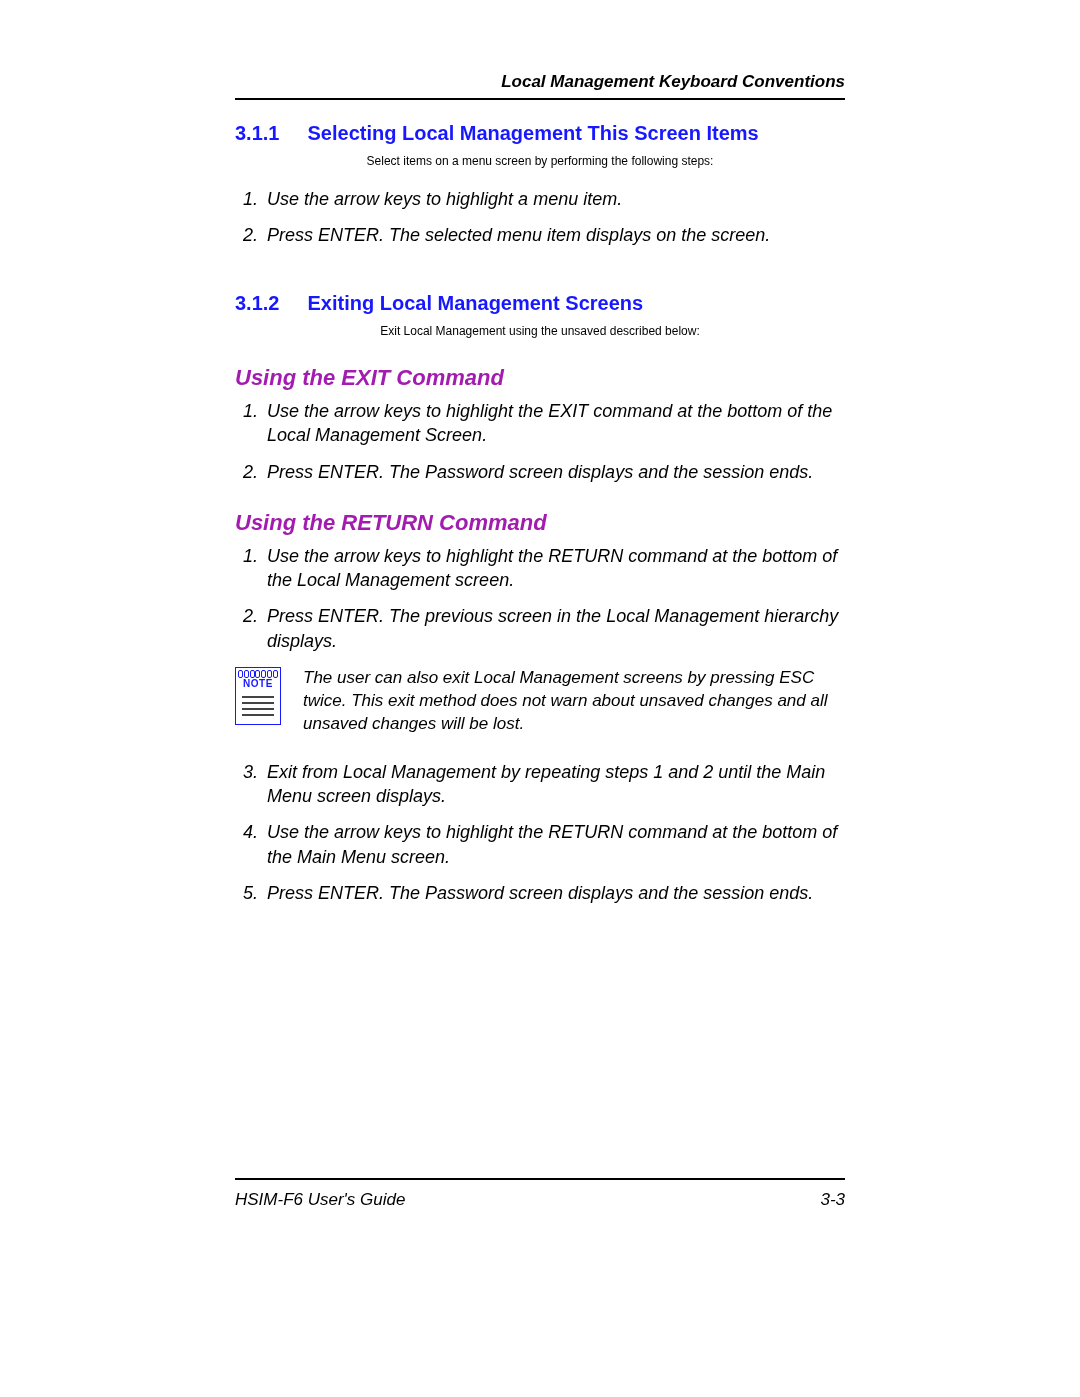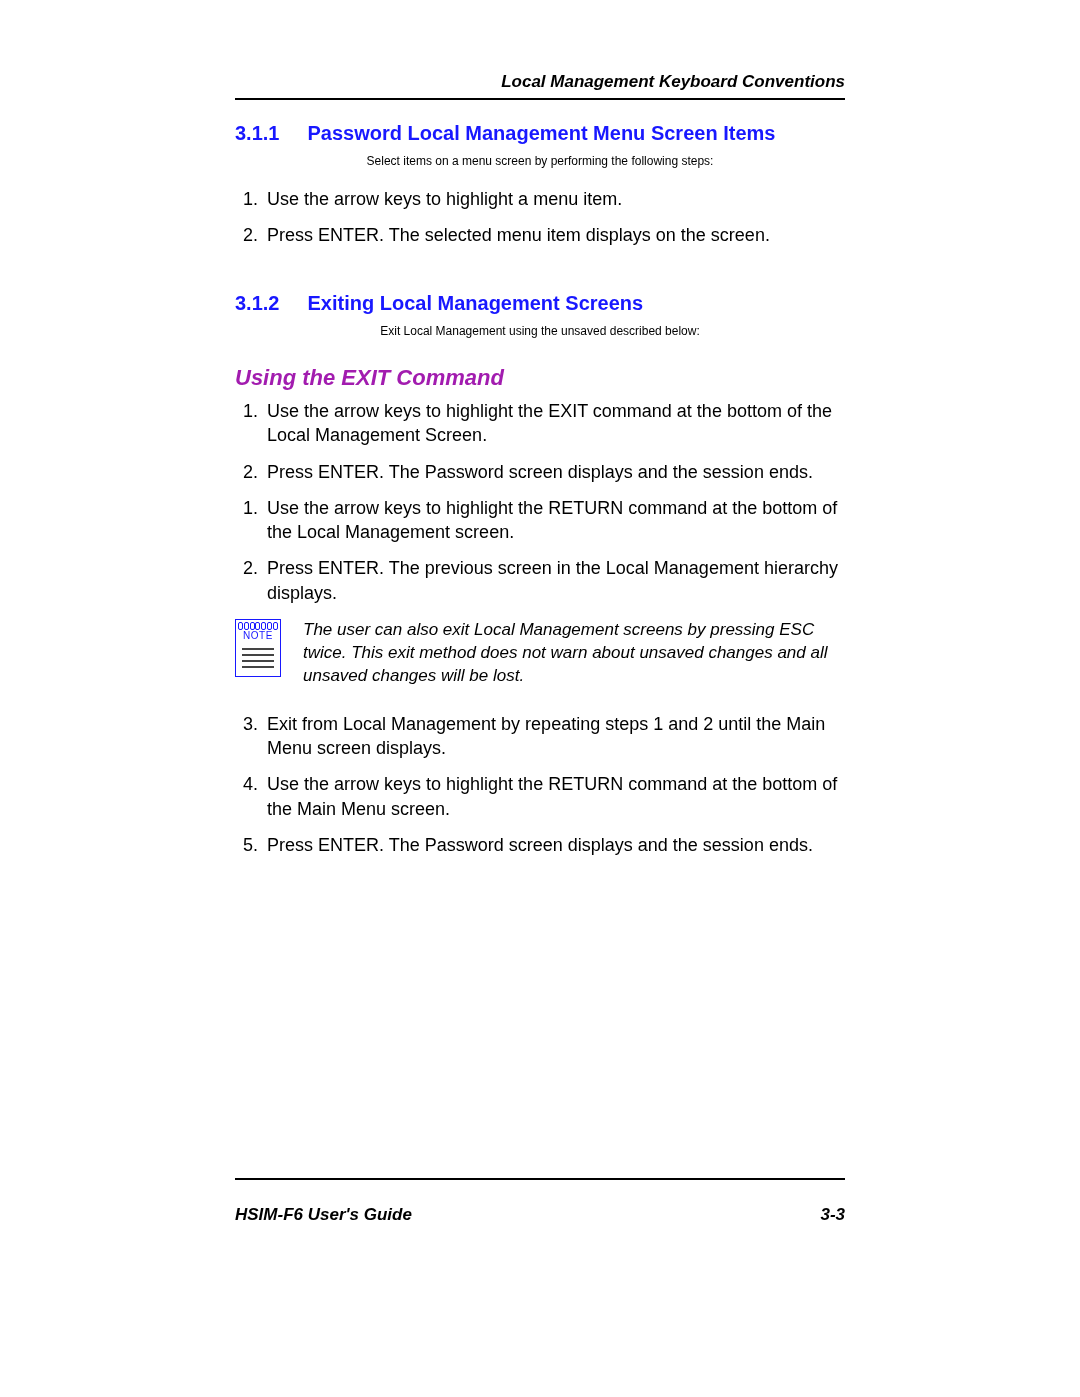--- a/index.html
+++ b/index.html
@@ -52,20 +52,21 @@
   }
   ol.steps {
     font-size: 18px;
     line-height: 1.35;
     padding-left: 28px;
     margin: 0 0 12px 0;
   }
   ol.steps li {
     padding-left: 4px;
     margin-bottom: 12px;
+    font-style: italic;
   }
   .gap-lg { margin-top: 44px; }
   .note-block {
     display: flex;
     align-items: flex-start;
     gap: 22px;
     margin: 14px 0 24px 0;
   }
   .note-icon {
     flex: 0 0 auto;
@@ -83,21 +84,21 @@
     height: 6px;
     display: flex;
     justify-content: space-between;
     margin-bottom: 2px;
   }
   .note-spiral span {
     width: 3px; height: 6px; border: 1px solid #1818ff; border-radius: 2px;
   }
   .note-label {
     color: #1818ff;
-    font-weight: normal;
+    font-weight: bold;
     font-size: 10px;
     letter-spacing: 0.5px;
     margin-bottom: 7px;
   }
   .note-lines {
     width: 32px;
     display: flex;
     flex-direction: column;
     gap: 4px;
   }
@@ -109,56 +110,57 @@
     font-size: 17px;
     line-height: 1.35;
     font-style: italic;
   }
   .footer {
     position: absolute;
     left: 235px;
     right: 235px;
     top: 1178px;
     border-top: 2px solid #000;
-    padding-top: 25px;
+    padding-top: 10px;
     font-style: italic;
-    font-weight: bold;
+    font-weight: normal;
     font-size: 17px;
     display: flex;
     justify-content: space-between;
     gap: 48px;
   }
 </style>
 </head>
 <body>
 
 <div class="page">
 
   <div class="running-header">Local Management Keyboard Conventions</div>
 
   <div class="h-sec">
-    <span class="h-sec-num">3.1.1</span><span>Password Local Management Menu Screen Items</span>
+    <span class="h-sec-num">3.1.1</span><span>Selecting Local Management This Screen Items</span>
   </div>
   <p class="para">Select items on a menu screen by performing the following steps:</p>
   <ol class="steps">
     <li>Use the arrow keys to highlight a menu item.</li>
     <li>Press ENTER. The selected menu item displays on the screen.</li>
   </ol>
 
   <div class="h-sec gap-lg">
     <span class="h-sec-num">3.1.2</span><span>Exiting Local Management Screens</span>
   </div>
   <p class="para">Exit Local Management using the unsaved described below:</p>
 
   <div class="h-sub">Using the EXIT Command</div>
   <ol class="steps">
     <li>Use the arrow keys to highlight the EXIT command at the bottom of the Local Management Screen.</li>
     <li>Press ENTER. The Password screen displays and the session ends.</li>
   </ol>
 
+  <div class="h-sub">Using the RETURN Command</div>
   <ol class="steps">
     <li>Use the arrow keys to highlight the RETURN command at the bottom of the Local Management screen.</li>
     <li>Press ENTER. The previous screen in the Local Management hierarchy displays.</li>
   </ol>
 
   <div class="note-block">
     <div class="note-icon">
       <div class="note-spiral">
           <span></span>
           <span></span>

